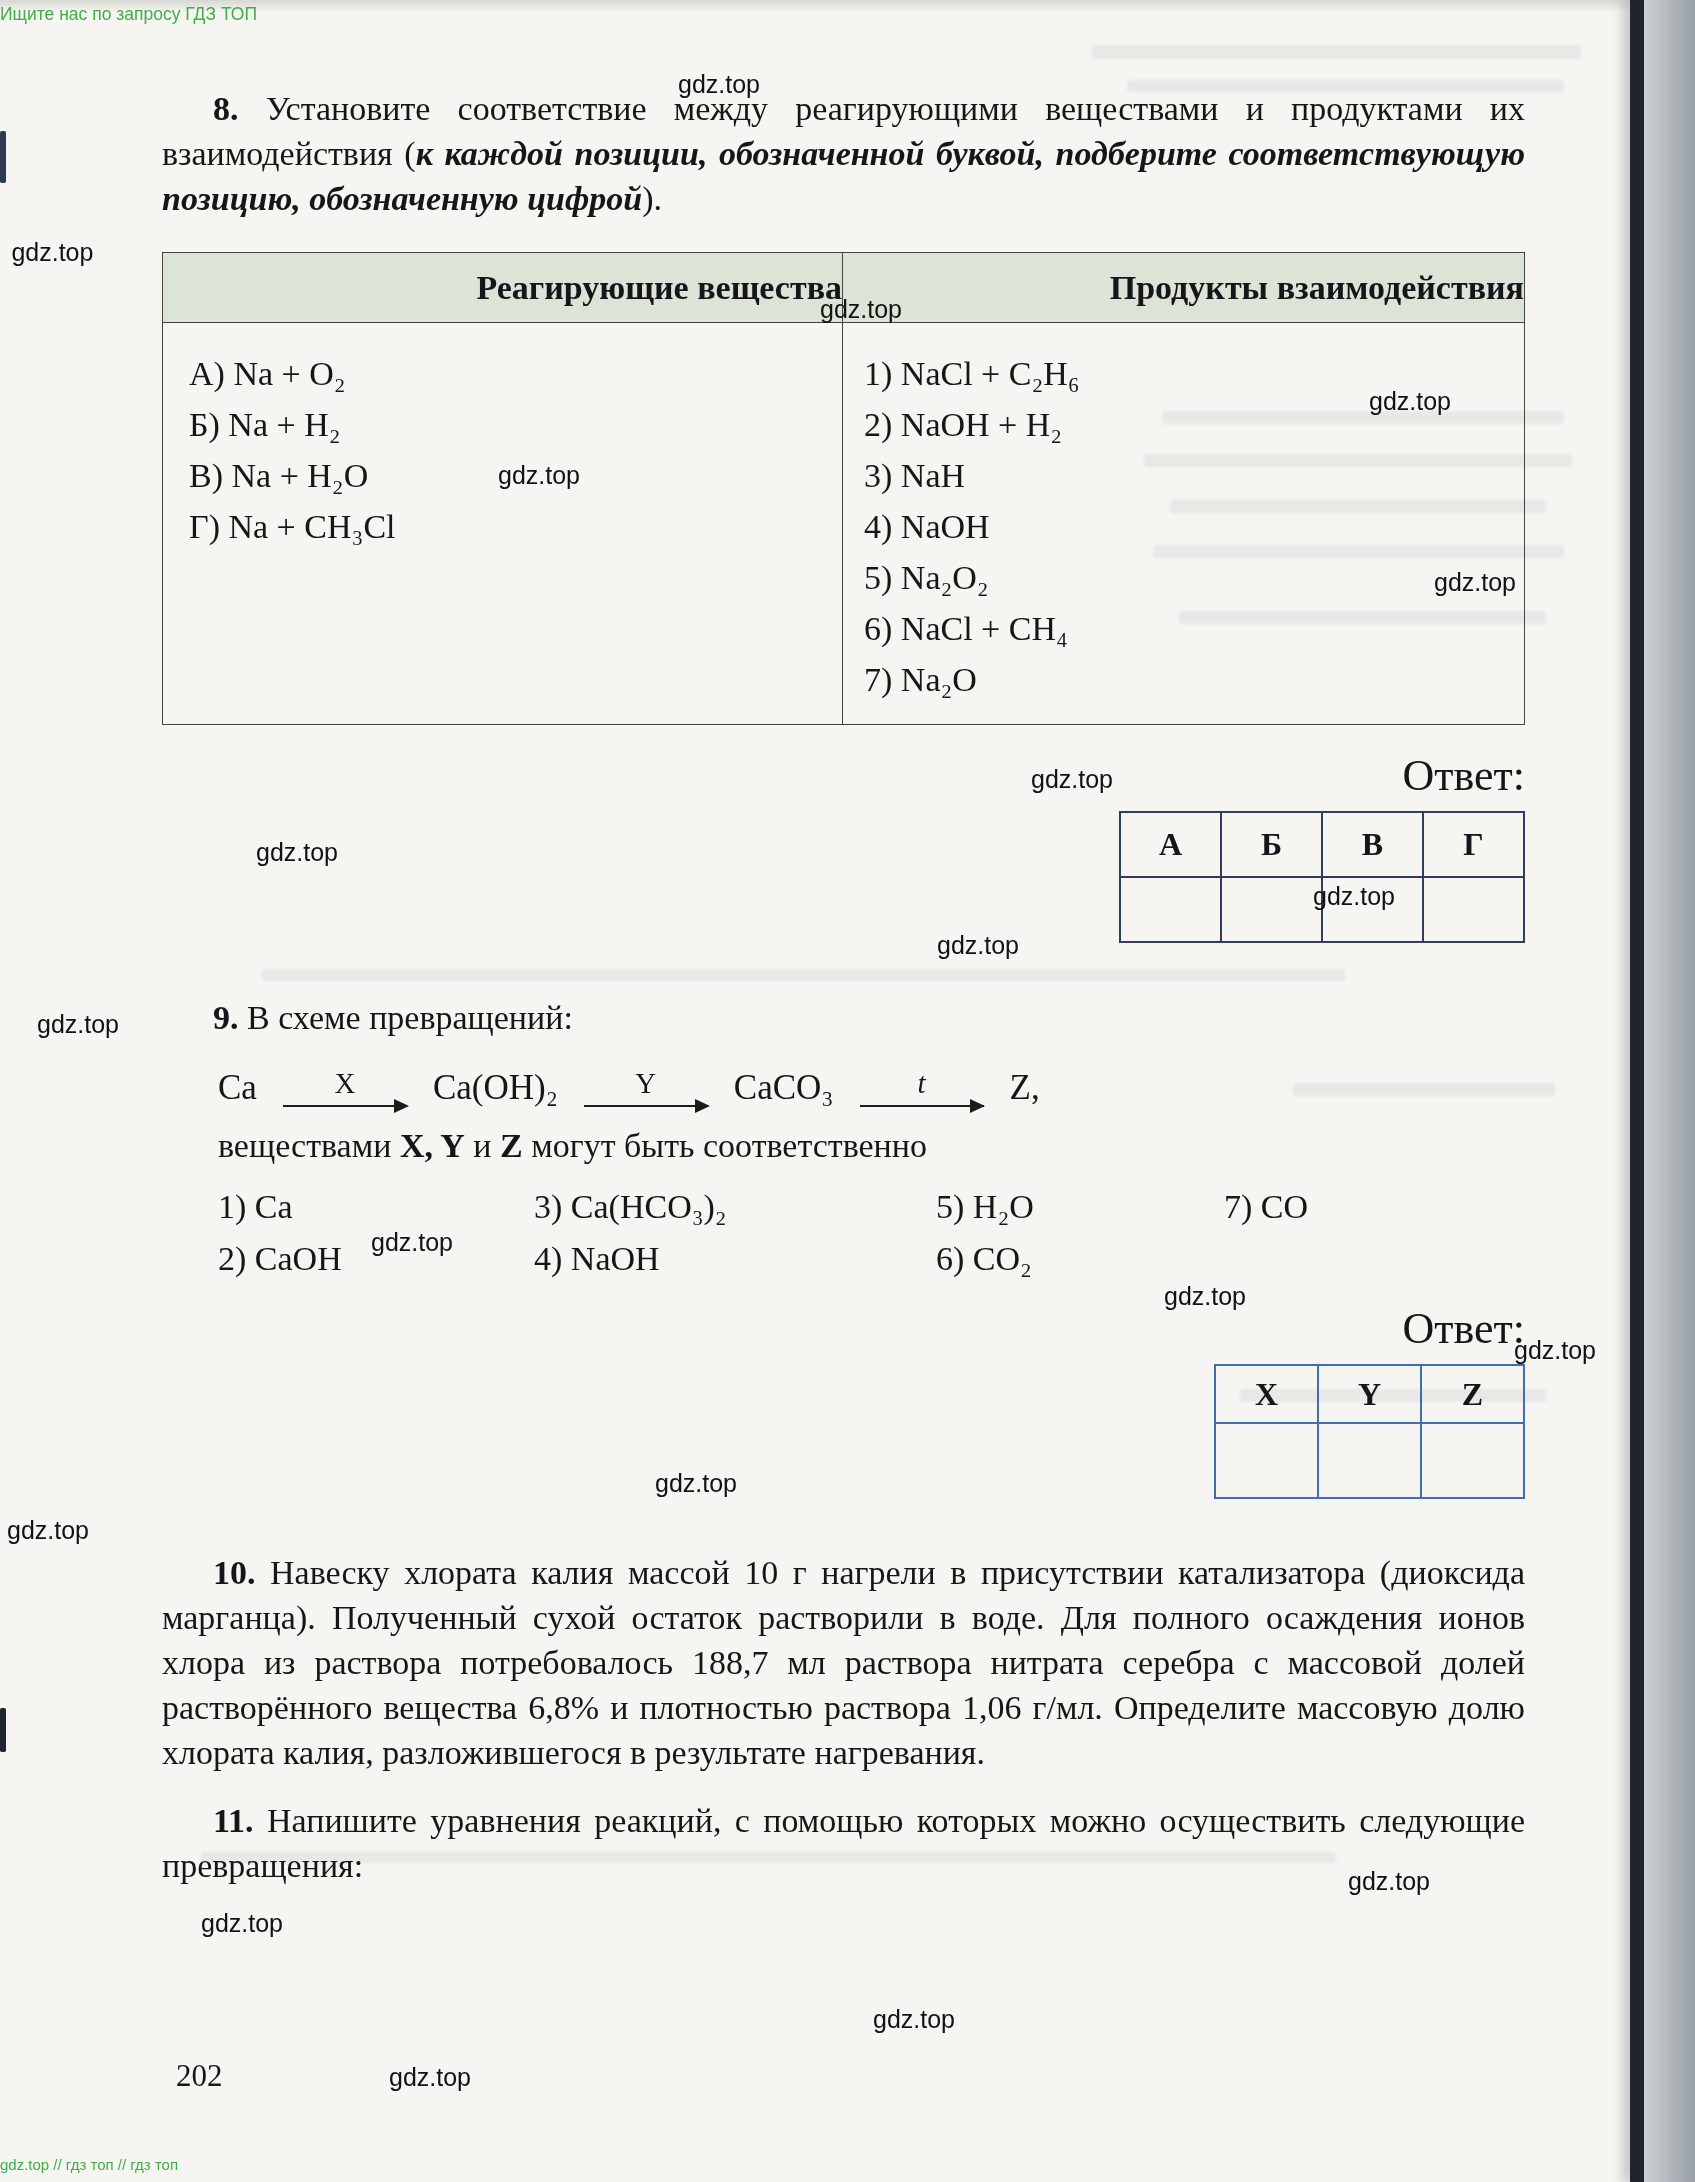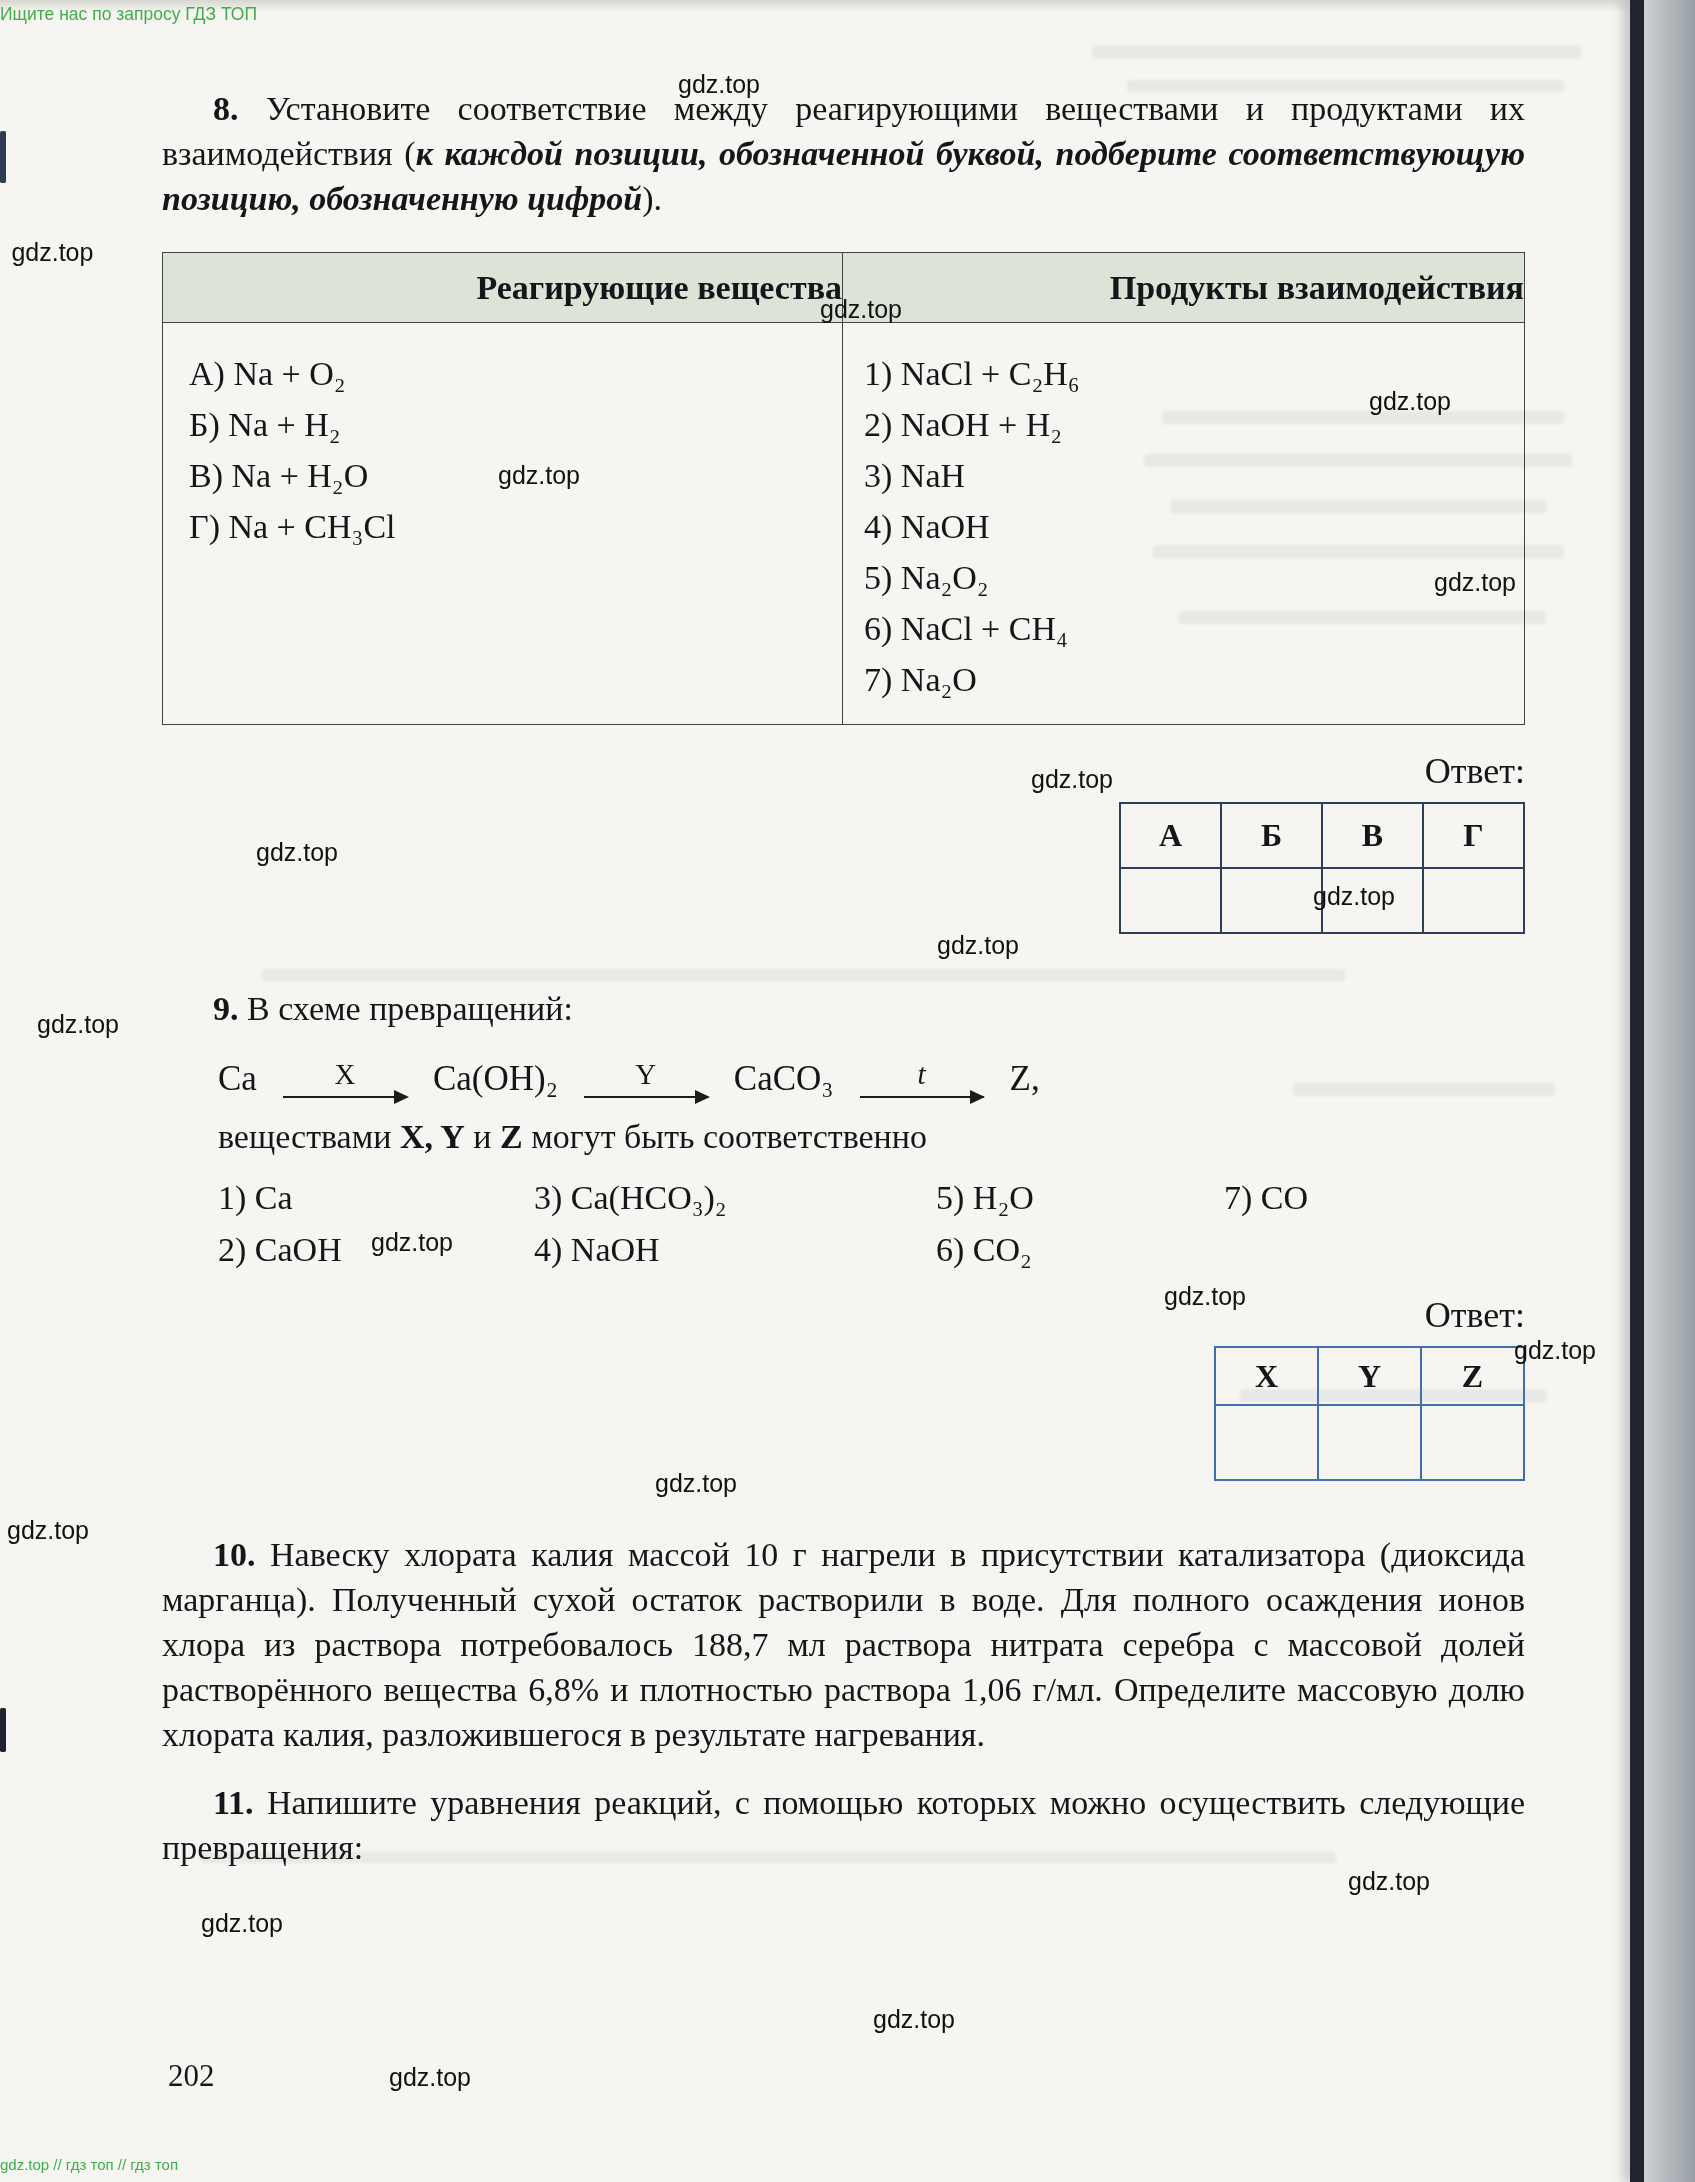--- a/index.html
+++ b/index.html
@@ -41,21 +41,21 @@
   .match-table { width:100%; border-collapse:collapse; margin-top:31px; font-size:34px; }
   .match-table th {
     background:var(--table-header-bg,#dce4d8);
     border:1.7px solid #44443f; font-weight:bold; height:70px; text-align:right;
   }
   .match-table td { border:1.7px solid #44443f; vertical-align:top; padding:25px 0 19px 26px; }
   .match-table td.products { padding-left:21px; }
   .col-left { width:680px; }
   .cell-line { line-height:51px; }
 
-  .answer-row { text-align:right; margin-top:24.5px; font-size:36px; }
+  .answer-row { text-align:right; margin-top:24.5px; font-size:44px; }
 
   .ans-table { border-collapse:collapse; margin-left:auto; margin-top:10.5px; }
   .ans-table th, .ans-table td { text-align:center; font-weight:bold; font-size:32px; }
   .ans8 th, .ans8 td { border:2.6px solid var(--answer-border-8,#2e3f5c); width:101px; }
   .ans8 th { height:65px; }
   .ans8 td { height:65px; }
   .ans9 th, .ans9 td { border:2.6px solid var(--answer-border-9,#3f6fae); width:103px; }
   .ans9 th { height:58px; }
   .ans9 td { height:75px; }
 
@@ -72,21 +72,21 @@
     border-top:7.9px solid transparent; border-bottom:7.9px solid transparent; }
 
   .subtext { margin-top:19px; font-size:34px; }
   .options { display:grid; grid-template-columns:316px 402px 288px 1fr;
     margin-top:23px; font-size:34px; row-gap:14px; }
 
   .para10 { margin-top:51px; }
   .note { margin-top:1.7px; }
   .para11 { margin-top:23px; }
 
-  .page-number { position:absolute; left:168px; top:2058px; font-size:31px; }
+  .page-number { position:absolute; left:176px; top:2058px; font-size:31px; }
 </style>
 </head>
 <body>
 
 <div class="page">
 
   <div class="top-edge"></div>
 
   <div class="bleed" style="left:1092px;top:45px;width:489px;height:14px;"></div>
   <div class="bleed" style="left:1127px;top:80px;width:437px;height:12.2px;"></div>

